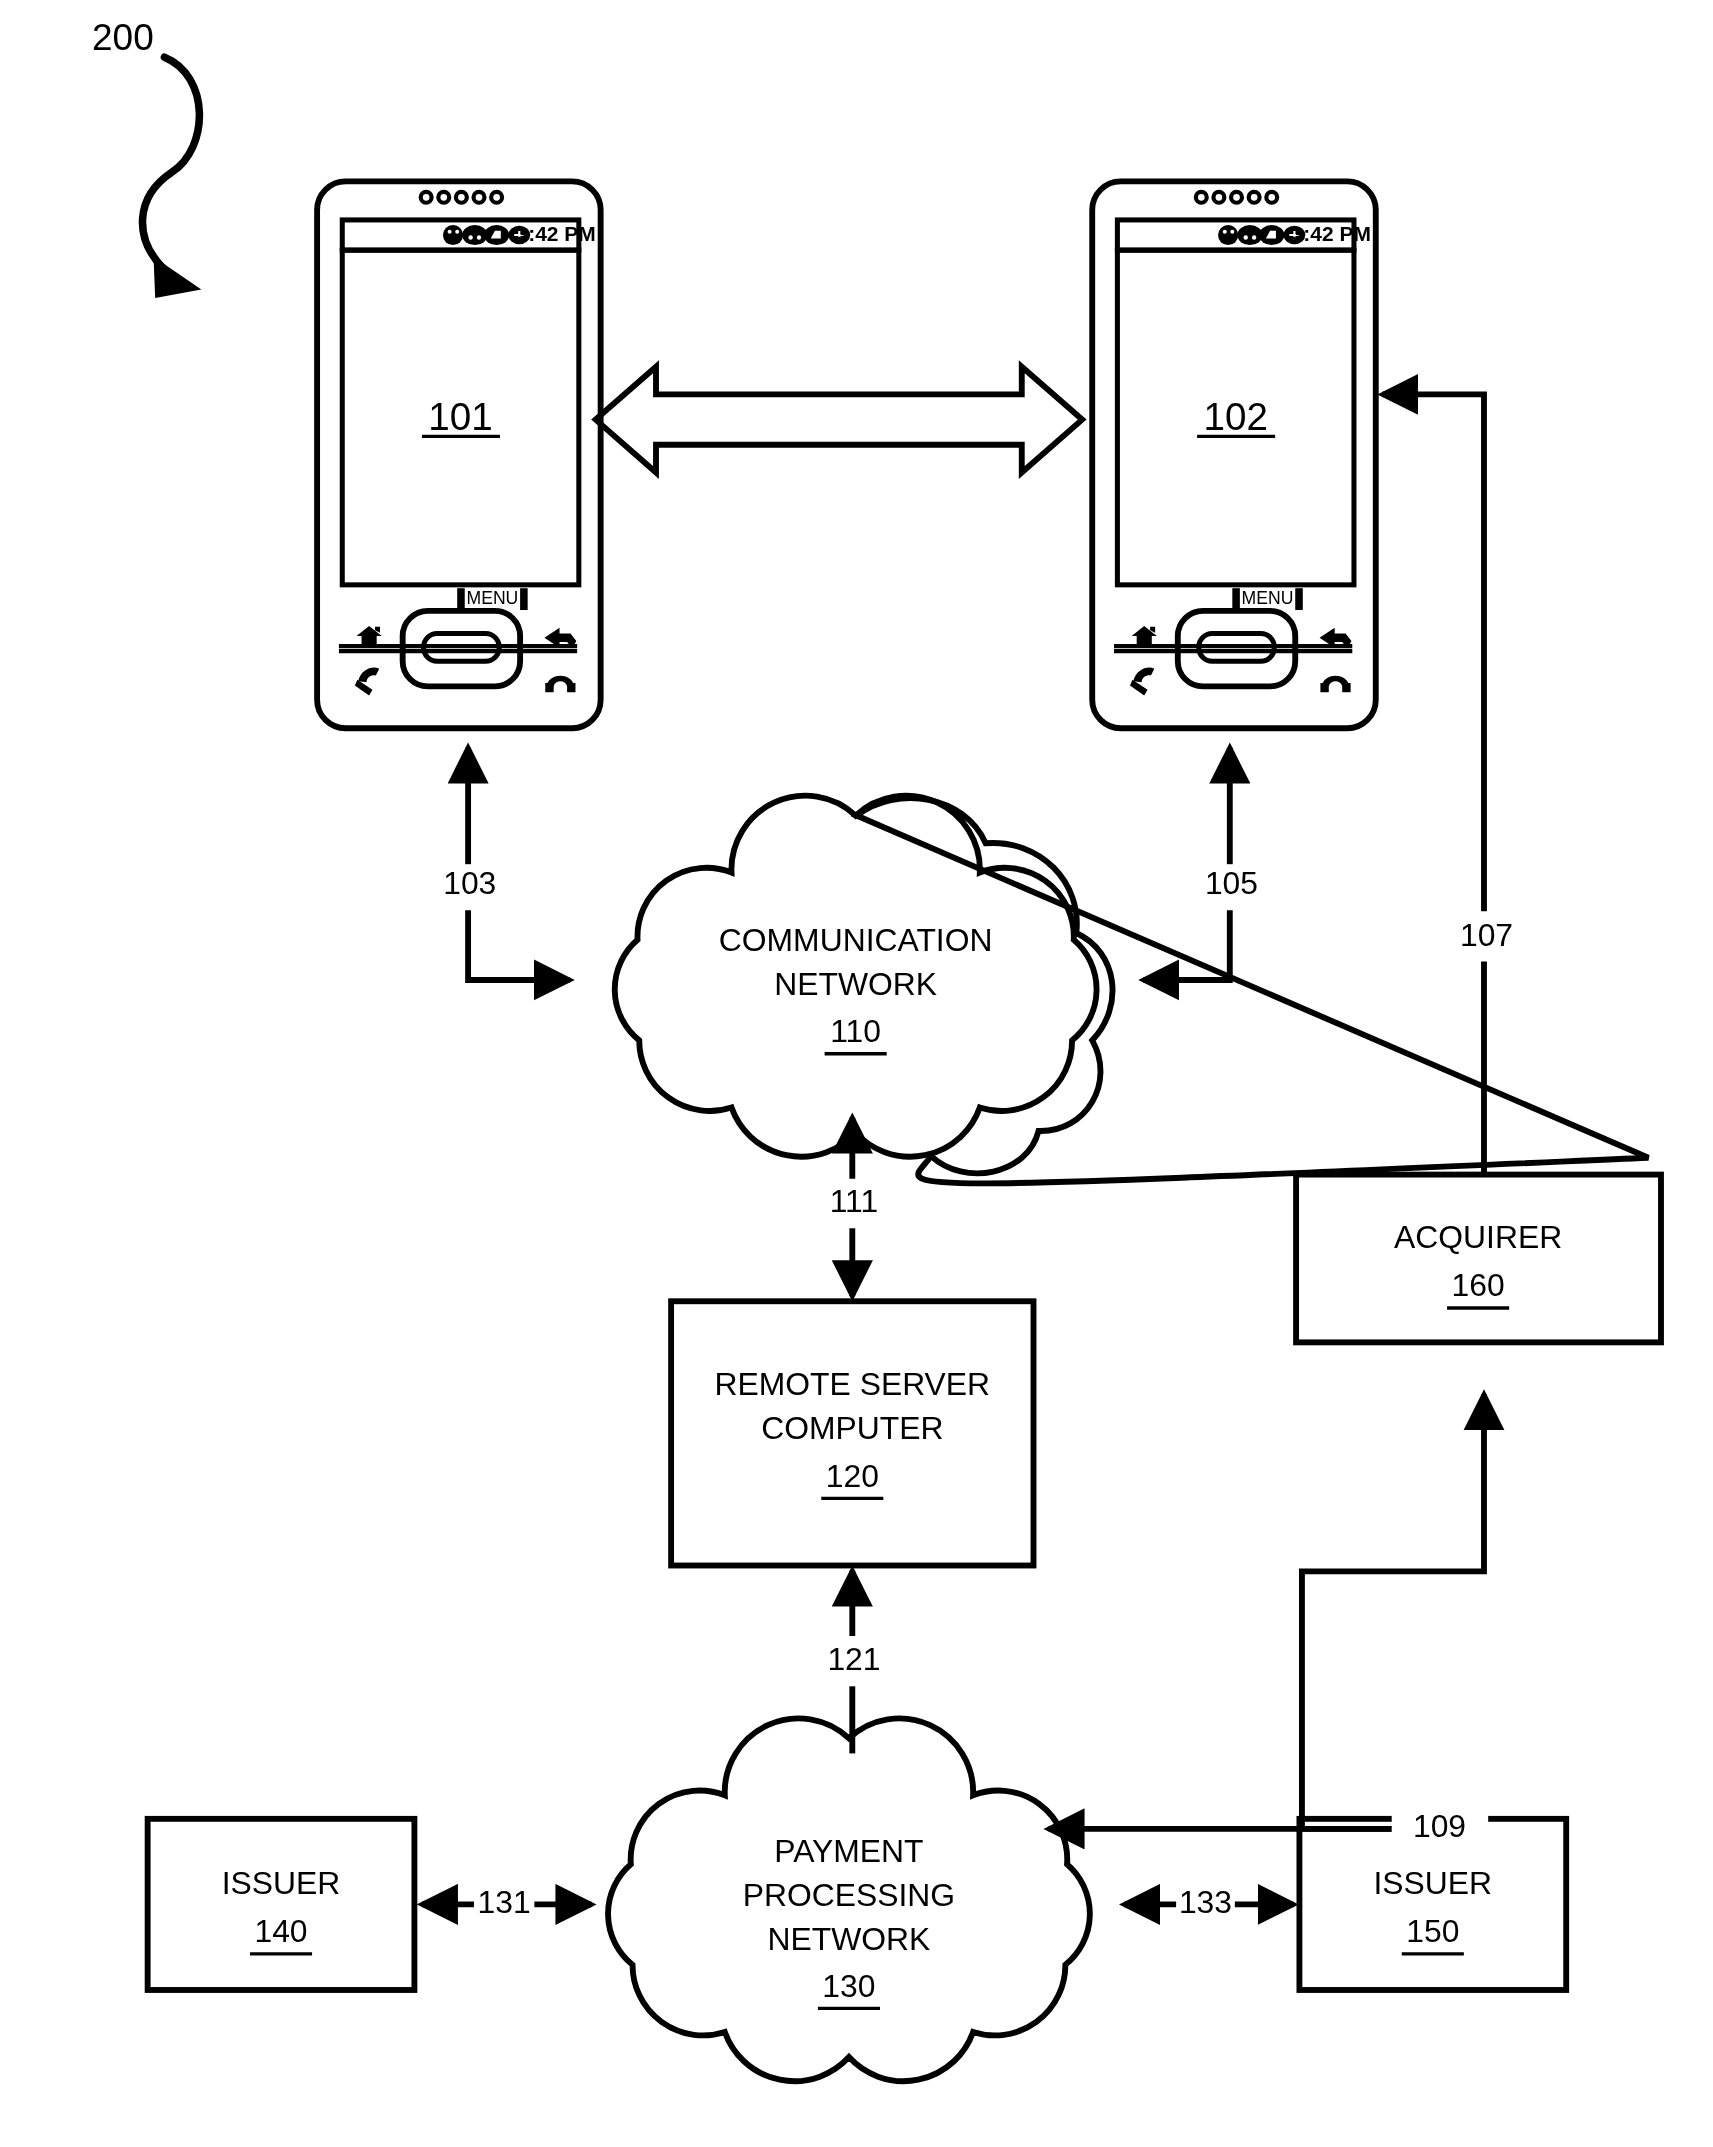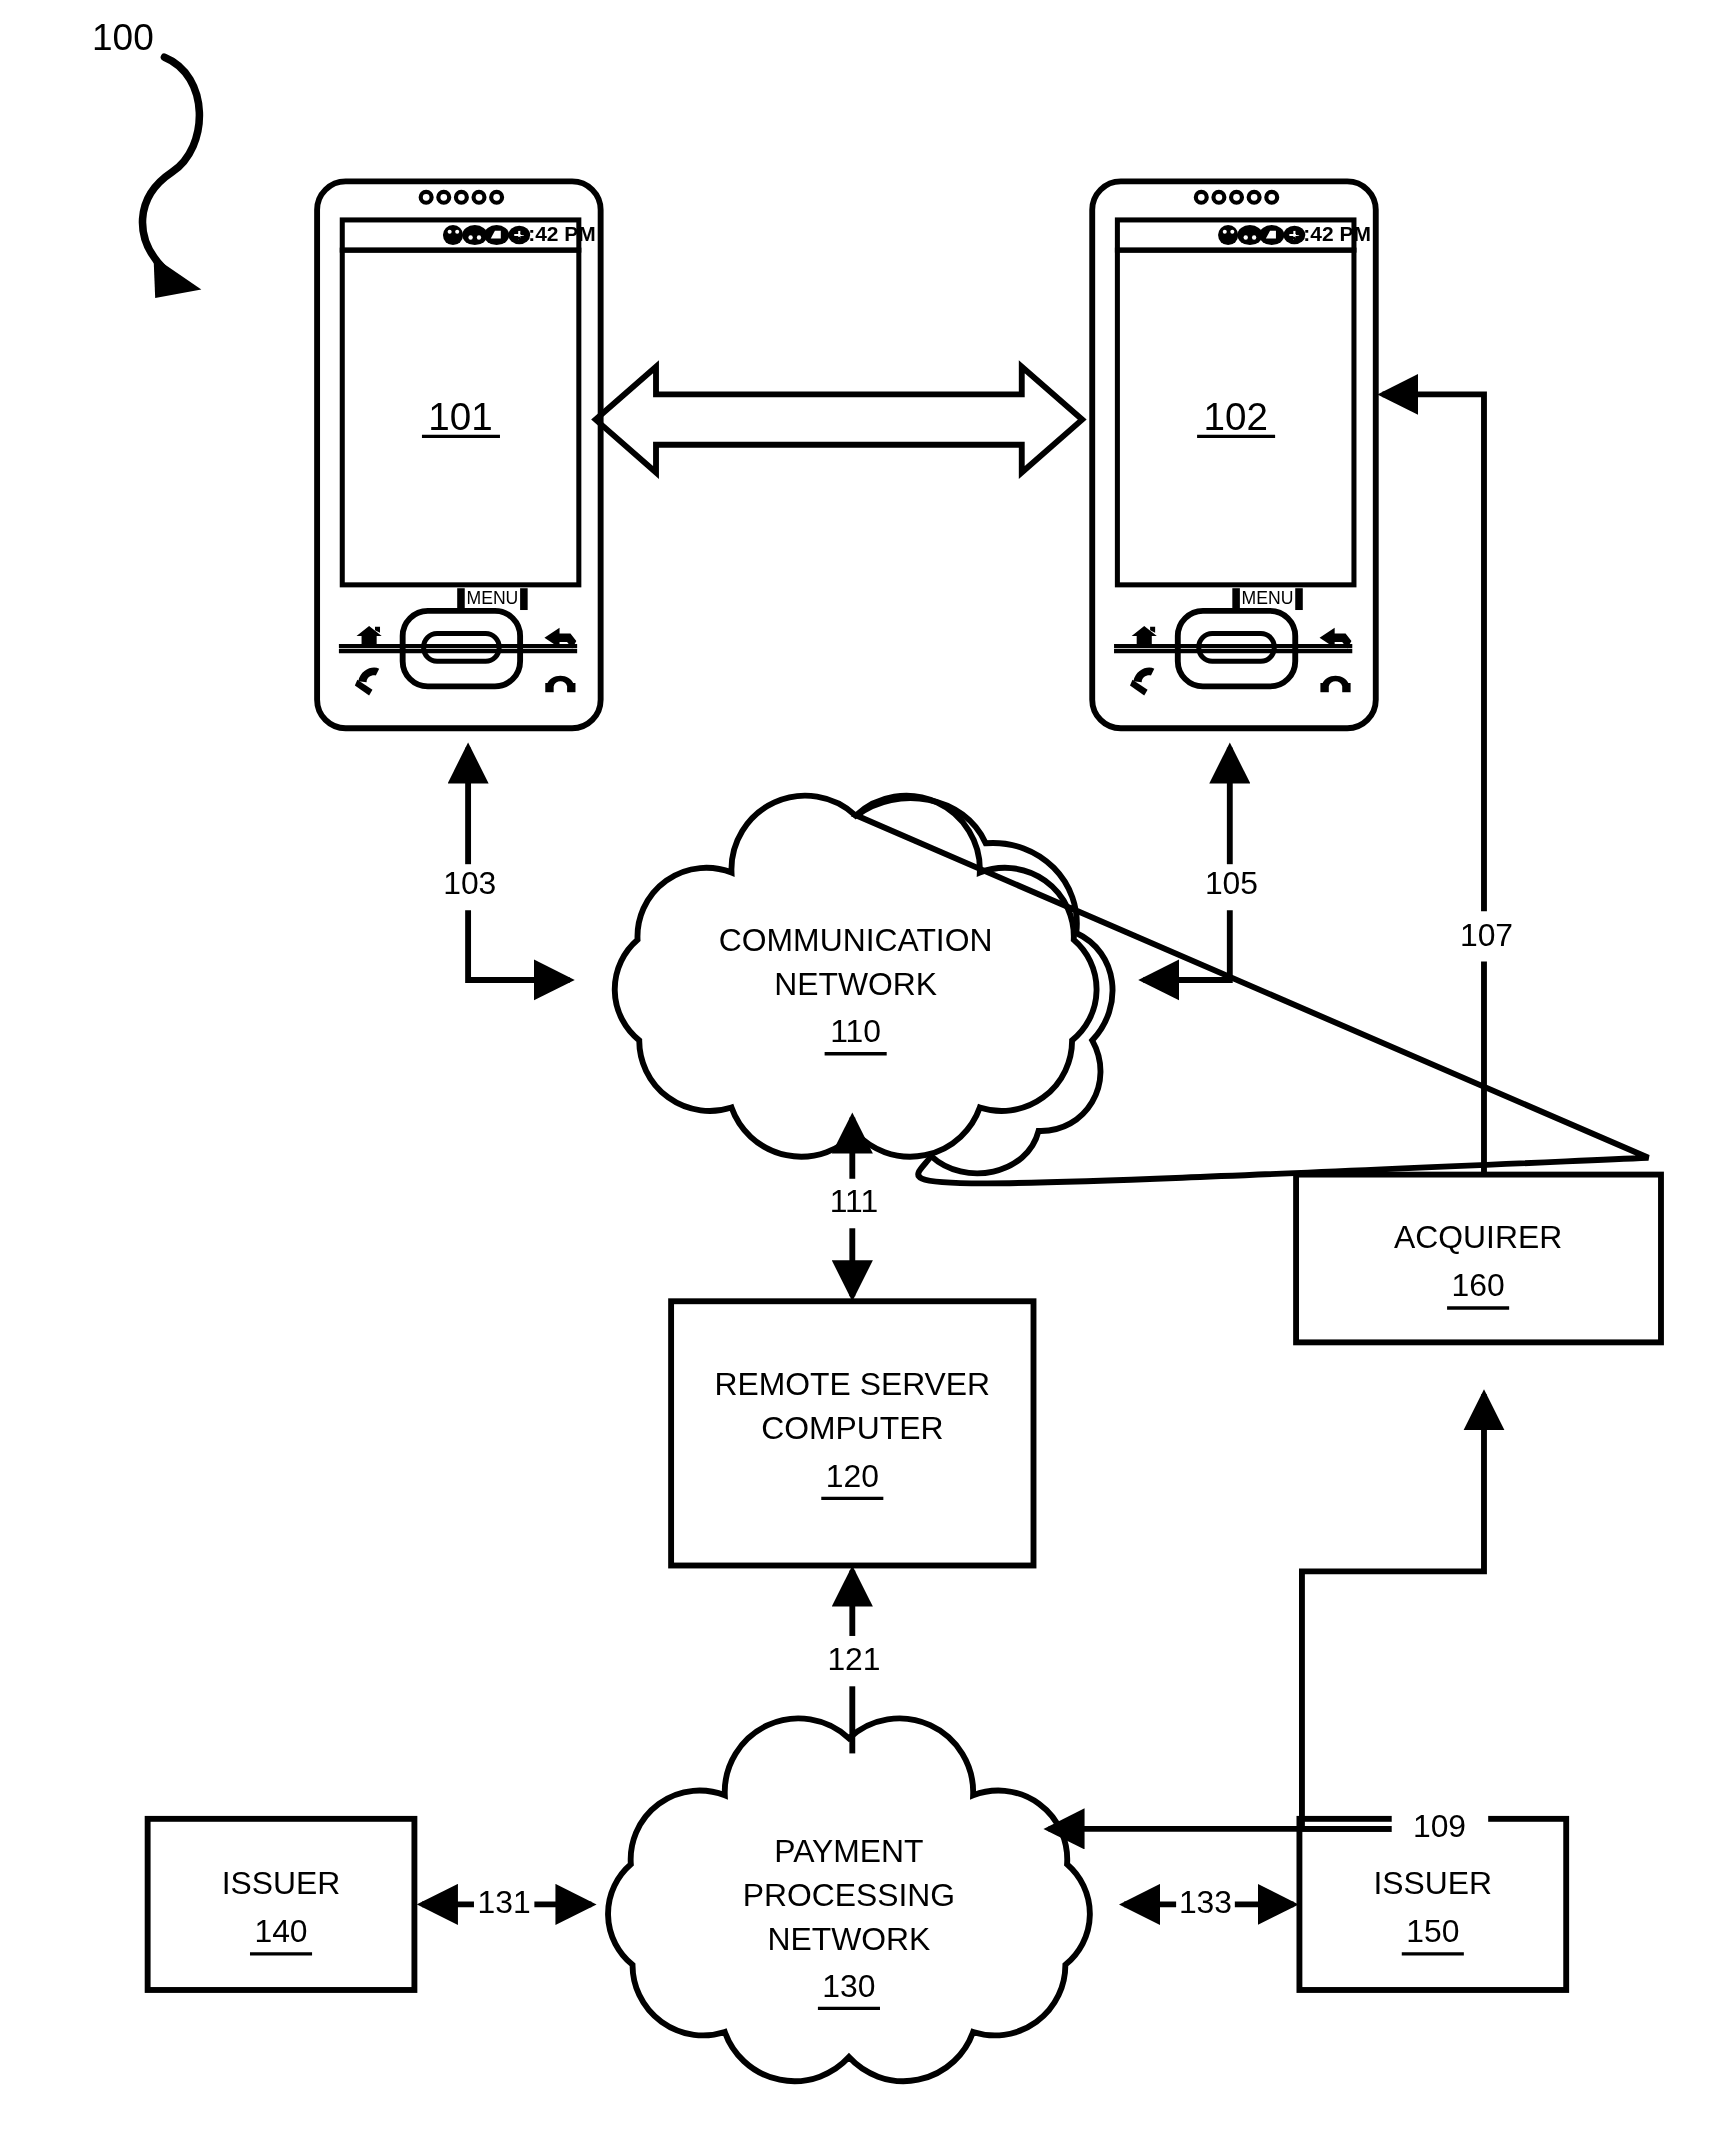--- a/index.html
+++ b/index.html
@@ -311,16 +311,16 @@
 
     <g>
       <path class="stroke-med" style="stroke-width:7" marker-end="url(#arrowSolid)" d="M 1758 2180 L 1552 2180 L 1552 1873 L 1769 1873 L 1769 1662"></path>
       <path class="stroke-med" style="stroke-width:7" marker-end="url(#arrowSolid)" d="M 1684 2180 L 1250 2180"></path>
       <rect x="1659" y="2155" width="115" height="50" fill="#ffffff" stroke="none"></rect>
       <text class="ref-num" x="1716" y="2180" font-size="38">109</text>
     </g>
 
   </svg>
 
-  <div style="position:absolute; left:92px; top:17px; font-size:37px; font-family:'Liberation Sans',sans-serif;">100</div>
+  <div style="position:absolute; left:92px; top:17px; font-size:37px; font-family:'Liberation Sans',sans-serif;">200</div>
 
 </div>
 
 
 </body></html>

